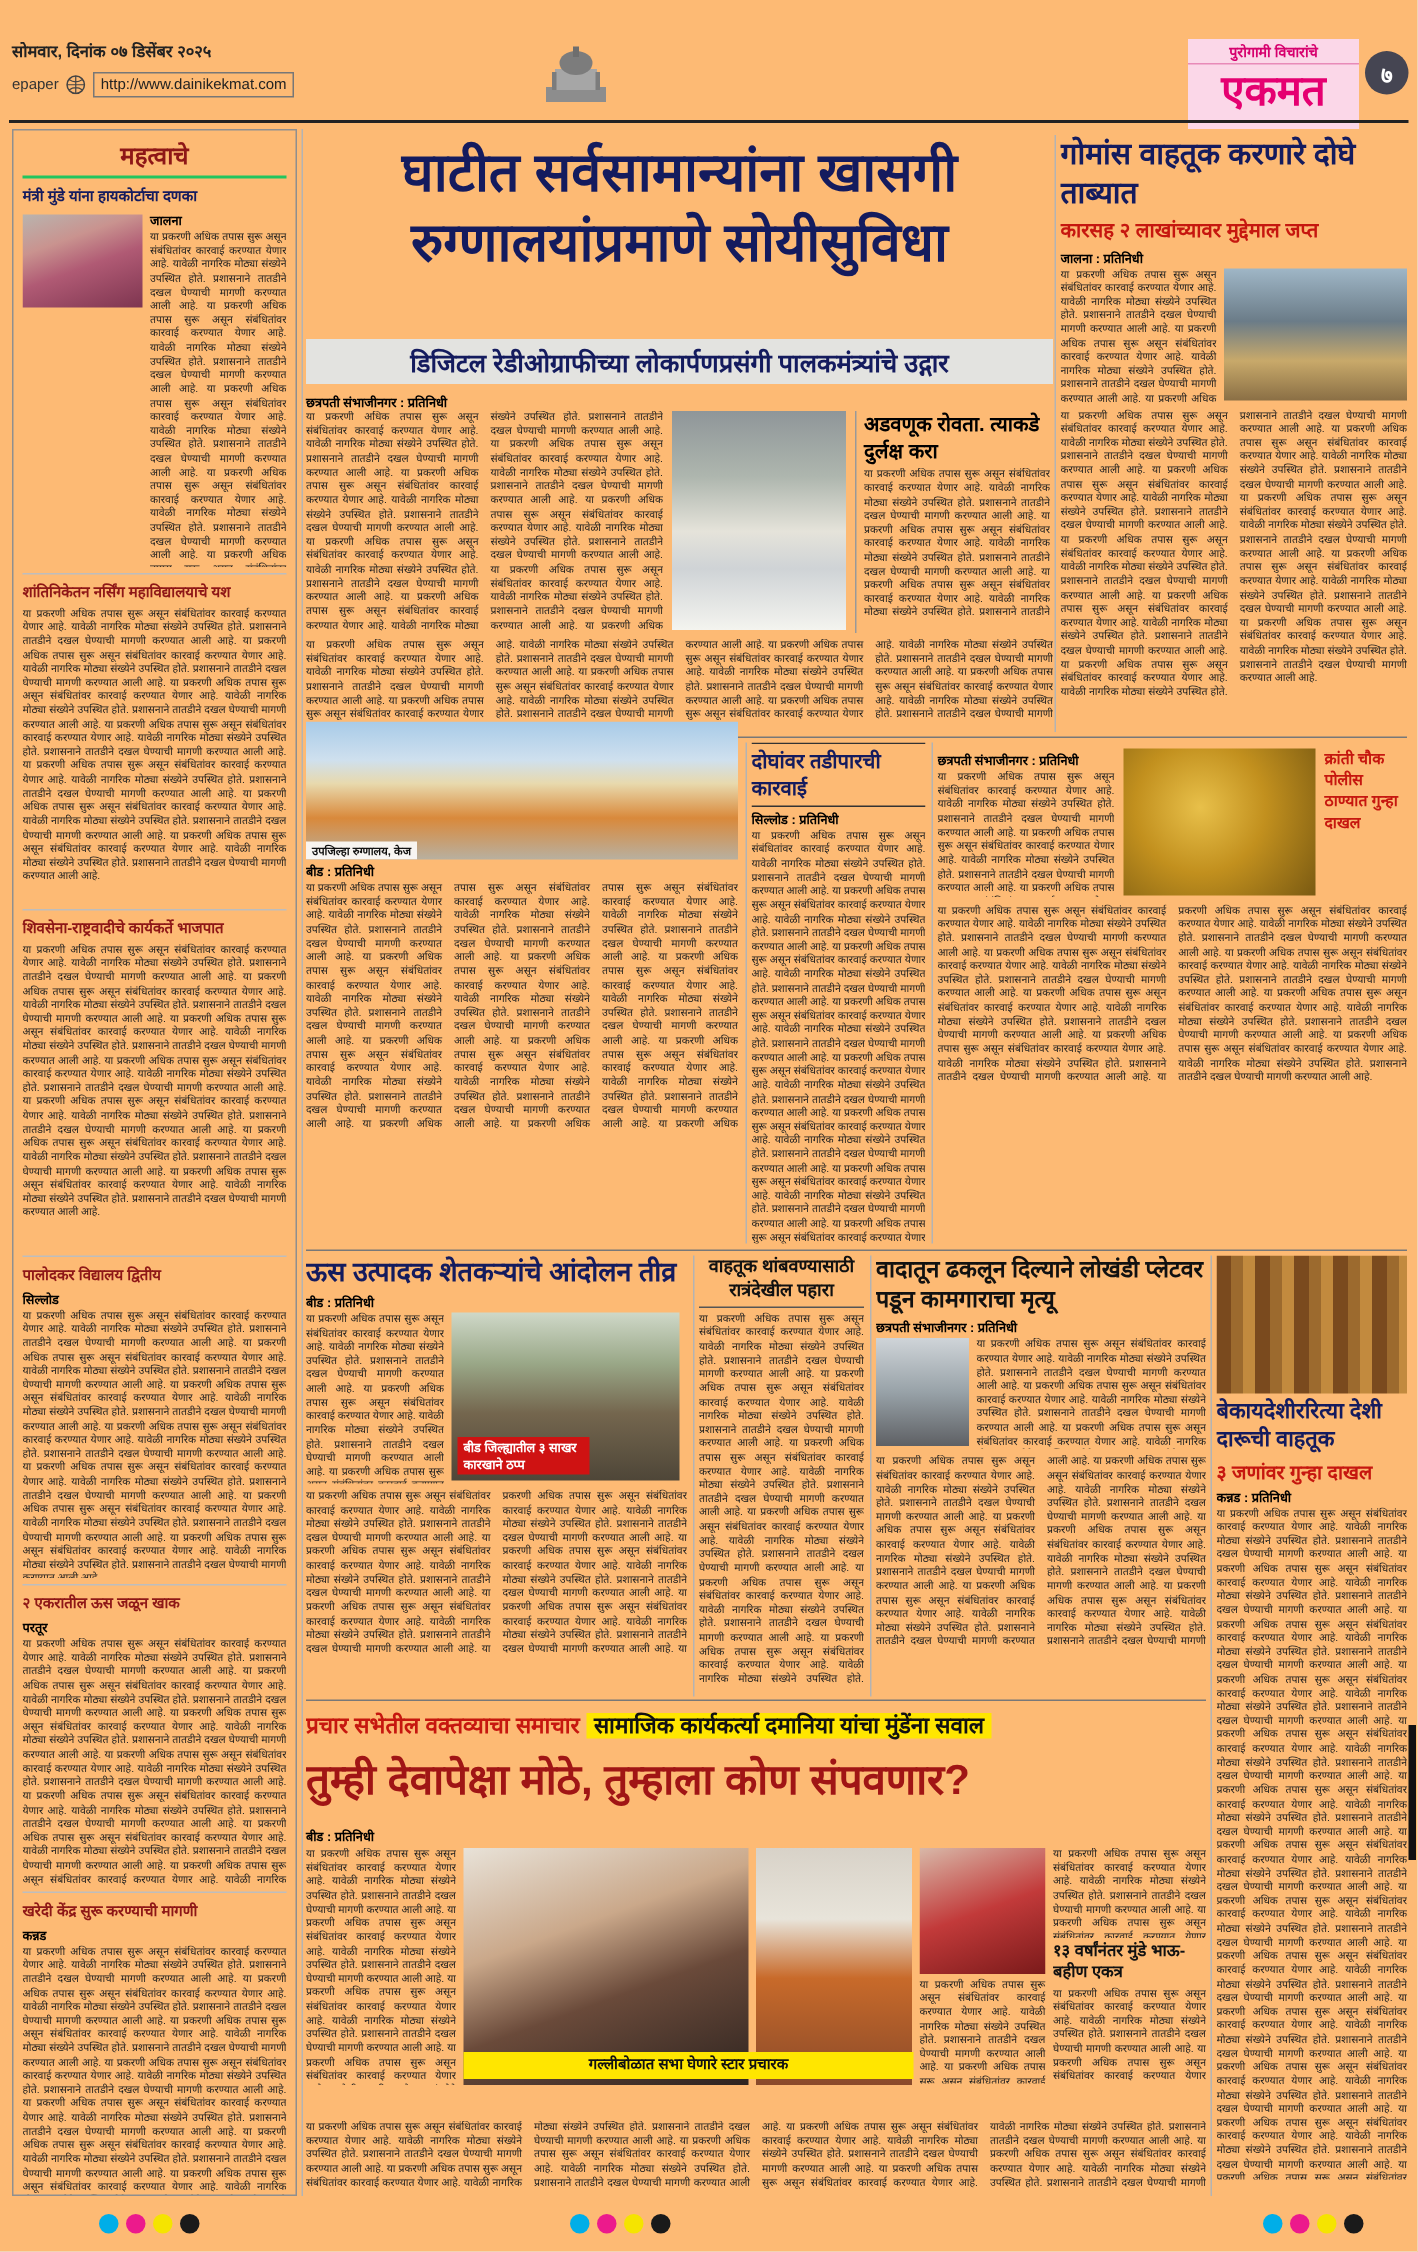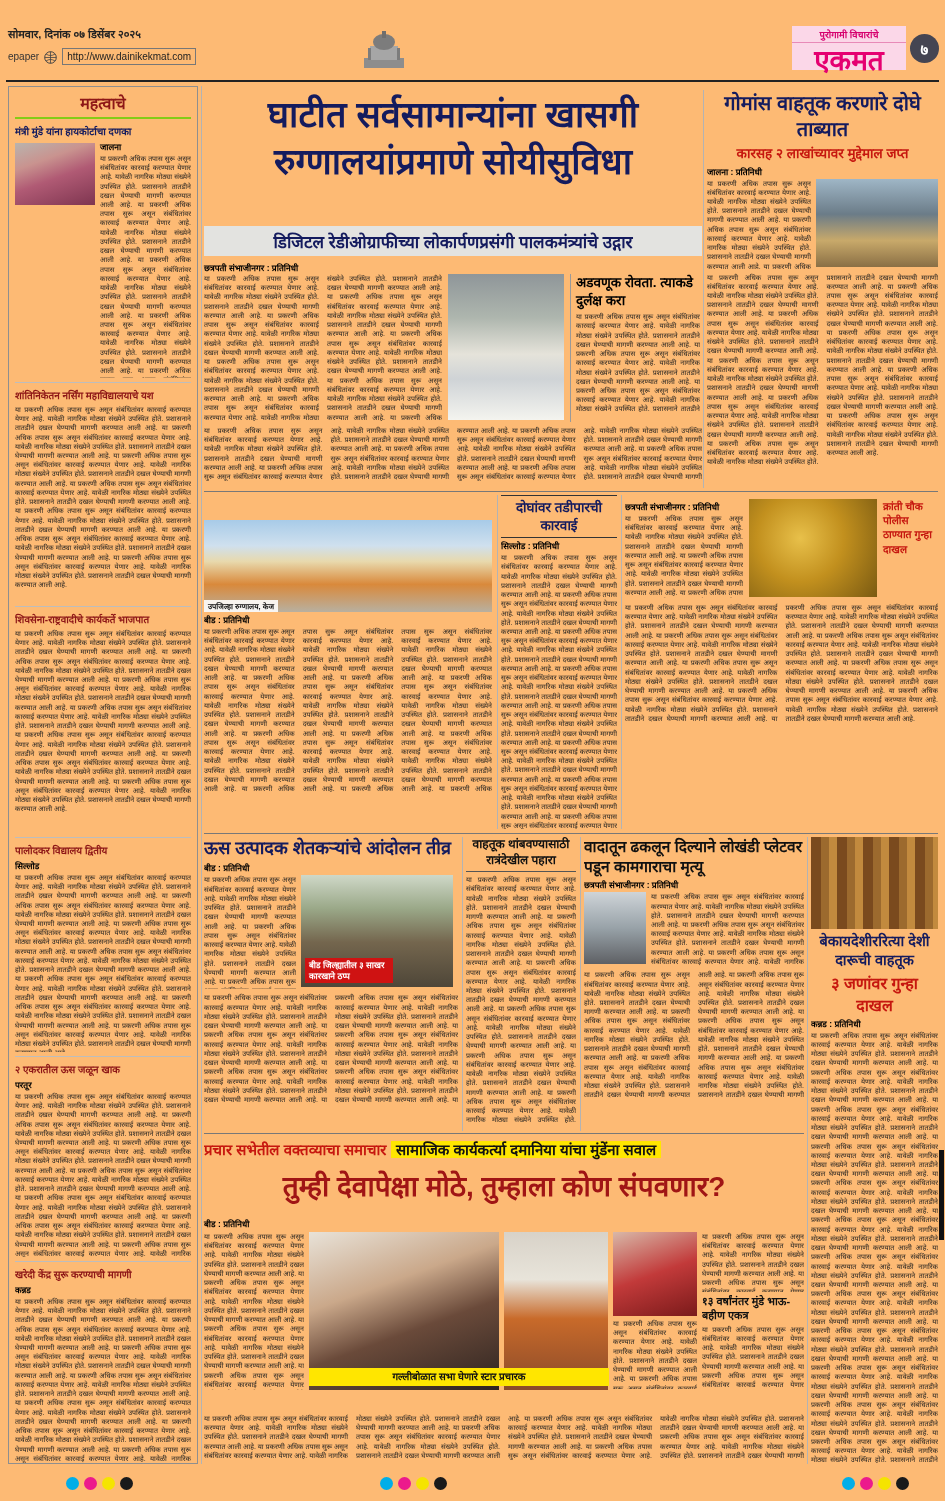--- a/index.html
+++ b/index.html
@@ -9,23 +9,23 @@
 .abs{position:absolute}
 .body{font-size:7px;line-height:1.32;text-align:justify;color:#1d1d1d;overflow:hidden;word-break:break-word}
 .byline{font-size:8.5px;font-weight:bold;color:#000;margin:2px 0}
 .vline{position:absolute;width:1px;background:#b3b3b3}
 .hline{position:absolute;height:1px;background:#787878}
 .photo{position:relative;overflow:hidden;background:#bbb;flex:none}
 .photocap{position:absolute;left:0;bottom:0;background:rgba(255,255,255,.88);font-size:7.5px;font-weight:bold;padding:1px 4px;color:#111}
 .h-navy{color:#141b5e;font-weight:bold}
 .h-maroon{color:#8e1717;font-weight:bold}
 .h-red{color:#c6170f;font-weight:bold}
-.center{text-align:center}
+.center{}
 .imp{border:1px solid #8f8f8f;padding:5px 6px;overflow:hidden}
-.imp-title{font-size:16px;font-weight:bold;color:#8e1717;text-align:center;border-bottom:2px solid #84cc16;padding-bottom:3px;margin-bottom:4px}
+.imp-title{font-size:16px;font-weight:bold;color:#8e1717;text-align:center;border-bottom:2px solid #22c55e;padding-bottom:3px;margin-bottom:4px}
 .imp-item{overflow:hidden}
 .imp-item h4{font-size:10px;line-height:1.28;margin:3px 0 2px}
 .imp-div{border-top:1px solid #bdbdbd;margin:4px 0}
 .lead-h1{font-size:36px;line-height:1.3;color:#141b5e;font-weight:bold;text-align:center}
 .lead-sub{background:#e3e3e0;color:#141b5e;font-weight:bold;font-size:17px;display:flex;align-items:center;justify-content:center}
 .boxhead{font-size:13.5px;font-weight:bold;color:#000;line-height:1.3;margin-bottom:3px}
 .kicker-red{color:#c6170f;font-weight:bold;font-size:15px}
 .kicker-yellow{background:#ffe600;color:#111;font-weight:bold;font-size:15px;padding:0 5px}
 .ycap{background:#ffe600;color:#111;font-weight:bold;font-size:10px;text-align:center;line-height:18px;overflow:hidden;white-space:nowrap}
 .redbox{position:absolute;left:4px;bottom:4px;background:#cf1212;color:#fff;font-size:8.5px;font-weight:bold;line-height:1.25;padding:2px 4px;width:88px}
@@ -73,21 +73,21 @@
     <svg width="48" height="46" viewBox="0 0 48 46">
         <rect x="4" y="30" width="40" height="10" fill="#8d8d8d"></rect>
         <rect x="10" y="18" width="28" height="14" fill="#a6a6a6"></rect>
         <ellipse cx="24" cy="14" rx="11" ry="8" fill="#7c7c7c"></ellipse>
         <rect x="22" y="3" width="4" height="7" fill="#6e6e6e"></rect>
         <rect x="8" y="20" width="3" height="12" fill="#7c7c7c"></rect>
         <rect x="37" y="20" width="3" height="12" fill="#7c7c7c"></rect>
       </svg>
   </span>
 
-  <div class="abs mast" style="left:792px;top:26px;width:114px;height:44px">
+  <div class="abs mast" style="left:792px;top:26px;width:114px;height:60px">
     <div class="tag">पुरोगामी विचारांचे</div>
     <div class="name">एकमत</div>
   </div>
   <div class="abs pagecirc" style="left:910px;top:34px;width:29px;height:29px">७</div>
 
   <div class="abs" style="left:6px;top:80px;width:933px;height:2px;background:#222"></div>
 
   <div class="abs imp" style="left:8px;top:86px;width:190px;height:1378px">
     <div class="imp-title">महत्वाचे</div>
 
@@ -158,21 +158,21 @@
     <div class="byline">जालना : प्रतिनिधी</div>
     <div class="row" style="gap:5px;height:90px">
       <div class="body" style="flex:1;height:90px">या प्रकरणी अधिक तपास सुरू असून संबंधितांवर कारवाई करण्यात येणार आहे. यावेळी नागरिक मोठ्या संख्येने उपस्थित होते. प्रशासनाने तातडीने दखल घेण्याची मागणी करण्यात आली आहे. या प्रकरणी अधिक तपास सुरू असून संबंधितांवर कारवाई करण्यात येणार आहे. यावेळी नागरिक मोठ्या संख्येने उपस्थित होते. प्रशासनाने तातडीने दखल घेण्याची मागणी करण्यात आली आहे. या प्रकरणी अधिक तपास सुरू असून संबंधितांवर कारवाई करण्यात येणार आहे. यावेळी नागरिक मोठ्या संख्येने उपस्थित होते. प्रशासनाने तातडीने दखल घेण्याची मागणी करण्यात आली आहे.</div>
       <div class="photo ph-vehicle" style="width:122px;height:88px"></div>
     </div>
     <div class="body cols2" style="margin-top:4px;height:196px">या प्रकरणी अधिक तपास सुरू असून संबंधितांवर कारवाई करण्यात येणार आहे. यावेळी नागरिक मोठ्या संख्येने उपस्थित होते. प्रशासनाने तातडीने दखल घेण्याची मागणी करण्यात आली आहे. या प्रकरणी अधिक तपास सुरू असून संबंधितांवर कारवाई करण्यात येणार आहे. यावेळी नागरिक मोठ्या संख्येने उपस्थित होते. प्रशासनाने तातडीने दखल घेण्याची मागणी करण्यात आली आहे. या प्रकरणी अधिक तपास सुरू असून संबंधितांवर कारवाई करण्यात येणार आहे. यावेळी नागरिक मोठ्या संख्येने उपस्थित होते. प्रशासनाने तातडीने दखल घेण्याची मागणी करण्यात आली आहे. या प्रकरणी अधिक तपास सुरू असून संबंधितांवर कारवाई करण्यात येणार आहे. यावेळी नागरिक मोठ्या संख्येने उपस्थित होते. प्रशासनाने तातडीने दखल घेण्याची मागणी करण्यात आली आहे. या प्रकरणी अधिक तपास सुरू असून संबंधितांवर कारवाई करण्यात येणार आहे. यावेळी नागरिक मोठ्या संख्येने उपस्थित होते. प्रशासनाने तातडीने दखल घेण्याची मागणी करण्यात आली आहे. या प्रकरणी अधिक तपास सुरू असून संबंधितांवर कारवाई करण्यात येणार आहे. यावेळी नागरिक मोठ्या संख्येने उपस्थित होते. प्रशासनाने तातडीने दखल घेण्याची मागणी करण्यात आली आहे. या प्रकरणी अधिक तपास सुरू असून संबंधितांवर कारवाई करण्यात येणार आहे. यावेळी नागरिक मोठ्या संख्येने उपस्थित होते. प्रशासनाने तातडीने दखल घेण्याची मागणी करण्यात आली आहे. या प्रकरणी अधिक तपास सुरू असून संबंधितांवर कारवाई करण्यात येणार आहे. यावेळी नागरिक मोठ्या संख्येने उपस्थित होते. प्रशासनाने तातडीने दखल घेण्याची मागणी करण्यात आली आहे. या प्रकरणी अधिक तपास सुरू असून संबंधितांवर कारवाई करण्यात येणार आहे. यावेळी नागरिक मोठ्या संख्येने उपस्थित होते. प्रशासनाने तातडीने दखल घेण्याची मागणी करण्यात आली आहे.</div>
   </div>
 
   <div class="hline" style="left:204px;top:491px;width:734px"></div>
 
-  <div class="abs" style="left:204px;top:520px;width:288px;height:334px;overflow:hidden">
+  <div class="abs" style="left:204px;top:481px;width:288px;height:334px;overflow:hidden">
     <div class="photo ph-kej" style="width:288px;height:92px">
       <span class="photocap">उपजिल्हा रुग्णालय, केज</span>
     </div>
     <div class="byline">बीड : प्रतिनिधी</div>
     <div class="body cols3" style="height:168px">या प्रकरणी अधिक तपास सुरू असून संबंधितांवर कारवाई करण्यात येणार आहे. यावेळी नागरिक मोठ्या संख्येने उपस्थित होते. प्रशासनाने तातडीने दखल घेण्याची मागणी करण्यात आली आहे. या प्रकरणी अधिक तपास सुरू असून संबंधितांवर कारवाई करण्यात येणार आहे. यावेळी नागरिक मोठ्या संख्येने उपस्थित होते. प्रशासनाने तातडीने दखल घेण्याची मागणी करण्यात आली आहे. या प्रकरणी अधिक तपास सुरू असून संबंधितांवर कारवाई करण्यात येणार आहे. यावेळी नागरिक मोठ्या संख्येने उपस्थित होते. प्रशासनाने तातडीने दखल घेण्याची मागणी करण्यात आली आहे. या प्रकरणी अधिक तपास सुरू असून संबंधितांवर कारवाई करण्यात येणार आहे. यावेळी नागरिक मोठ्या संख्येने उपस्थित होते. प्रशासनाने तातडीने दखल घेण्याची मागणी करण्यात आली आहे. या प्रकरणी अधिक तपास सुरू असून संबंधितांवर कारवाई करण्यात येणार आहे. यावेळी नागरिक मोठ्या संख्येने उपस्थित होते. प्रशासनाने तातडीने दखल घेण्याची मागणी करण्यात आली आहे. या प्रकरणी अधिक तपास सुरू असून संबंधितांवर कारवाई करण्यात येणार आहे. यावेळी नागरिक मोठ्या संख्येने उपस्थित होते. प्रशासनाने तातडीने दखल घेण्याची मागणी करण्यात आली आहे. या प्रकरणी अधिक तपास सुरू असून संबंधितांवर कारवाई करण्यात येणार आहे. यावेळी नागरिक मोठ्या संख्येने उपस्थित होते. प्रशासनाने तातडीने दखल घेण्याची मागणी करण्यात आली आहे. या प्रकरणी अधिक तपास सुरू असून संबंधितांवर कारवाई करण्यात येणार आहे. यावेळी नागरिक मोठ्या संख्येने उपस्थित होते. प्रशासनाने तातडीने दखल घेण्याची मागणी करण्यात आली आहे. या प्रकरणी अधिक तपास सुरू असून संबंधितांवर कारवाई करण्यात येणार आहे. यावेळी नागरिक मोठ्या संख्येने उपस्थित होते. प्रशासनाने तातडीने दखल घेण्याची मागणी करण्यात आली आहे. या प्रकरणी अधिक तपास सुरू असून संबंधितांवर कारवाई करण्यात येणार आहे. यावेळी नागरिक मोठ्या संख्येने उपस्थित होते. प्रशासनाने तातडीने दखल घेण्याची मागणी करण्यात आली आहे.</div>
   </div>
 
   <div class="vline" style="left:497px;top:495px;height:334px"></div>
 
   <div class="abs" style="left:501px;top:495px;width:116px;height:334px;overflow:hidden">
@@ -226,21 +226,21 @@
       <div class="body" style="flex:1;height:74px">या प्रकरणी अधिक तपास सुरू असून संबंधितांवर कारवाई करण्यात येणार आहे. यावेळी नागरिक मोठ्या संख्येने उपस्थित होते. प्रशासनाने तातडीने दखल घेण्याची मागणी करण्यात आली आहे. या प्रकरणी अधिक तपास सुरू असून संबंधितांवर कारवाई करण्यात येणार आहे. यावेळी नागरिक मोठ्या संख्येने उपस्थित होते. प्रशासनाने तातडीने दखल घेण्याची मागणी करण्यात आली आहे. या प्रकरणी अधिक तपास सुरू असून संबंधितांवर कारवाई करण्यात येणार आहे. यावेळी नागरिक मोठ्या संख्येने उपस्थित होते. प्रशासनाने तातडीने दखल घेण्याची मागणी करण्यात आली आहे.</div>
     </div>
     <div class="body cols2" style="margin-top:4px;height:134px">या प्रकरणी अधिक तपास सुरू असून संबंधितांवर कारवाई करण्यात येणार आहे. यावेळी नागरिक मोठ्या संख्येने उपस्थित होते. प्रशासनाने तातडीने दखल घेण्याची मागणी करण्यात आली आहे. या प्रकरणी अधिक तपास सुरू असून संबंधितांवर कारवाई करण्यात येणार आहे. यावेळी नागरिक मोठ्या संख्येने उपस्थित होते. प्रशासनाने तातडीने दखल घेण्याची मागणी करण्यात आली आहे. या प्रकरणी अधिक तपास सुरू असून संबंधितांवर कारवाई करण्यात येणार आहे. यावेळी नागरिक मोठ्या संख्येने उपस्थित होते. प्रशासनाने तातडीने दखल घेण्याची मागणी करण्यात आली आहे. या प्रकरणी अधिक तपास सुरू असून संबंधितांवर कारवाई करण्यात येणार आहे. यावेळी नागरिक मोठ्या संख्येने उपस्थित होते. प्रशासनाने तातडीने दखल घेण्याची मागणी करण्यात आली आहे. या प्रकरणी अधिक तपास सुरू असून संबंधितांवर कारवाई करण्यात येणार आहे. यावेळी नागरिक मोठ्या संख्येने उपस्थित होते. प्रशासनाने तातडीने दखल घेण्याची मागणी करण्यात आली आहे. या प्रकरणी अधिक तपास सुरू असून संबंधितांवर कारवाई करण्यात येणार आहे. यावेळी नागरिक मोठ्या संख्येने उपस्थित होते. प्रशासनाने तातडीने दखल घेण्याची मागणी करण्यात आली आहे. या प्रकरणी अधिक तपास सुरू असून संबंधितांवर कारवाई करण्यात येणार आहे. यावेळी नागरिक मोठ्या संख्येने उपस्थित होते. प्रशासनाने तातडीने दखल घेण्याची मागणी करण्यात आली आहे.</div>
   </div>
 
   <div class="vline" style="left:807px;top:837px;height:627px"></div>
 
   <div class="abs" style="left:811px;top:837px;width:127px;height:627px;overflow:hidden">
     <div class="photo ph-bottles" style="width:127px;height:92px"></div>
     <div class="h-navy center" style="font-size:14.5px;line-height:1.3;margin-top:3px">बेकायदेशीररित्या देशी दारूची वाहतूक</div>
-    <div class="h-red center" style="font-size:16px;margin:2px 0">३ जणांवर गुन्हा दाखल</div>
+    <div class="h-red center" style="font-size:13px;margin:2px 0">३ जणांवर गुन्हा दाखल</div>
     <div class="byline">कन्नड : प्रतिनिधी</div>
     <div class="body" style="height:448px">या प्रकरणी अधिक तपास सुरू असून संबंधितांवर कारवाई करण्यात येणार आहे. यावेळी नागरिक मोठ्या संख्येने उपस्थित होते. प्रशासनाने तातडीने दखल घेण्याची मागणी करण्यात आली आहे. या प्रकरणी अधिक तपास सुरू असून संबंधितांवर कारवाई करण्यात येणार आहे. यावेळी नागरिक मोठ्या संख्येने उपस्थित होते. प्रशासनाने तातडीने दखल घेण्याची मागणी करण्यात आली आहे. या प्रकरणी अधिक तपास सुरू असून संबंधितांवर कारवाई करण्यात येणार आहे. यावेळी नागरिक मोठ्या संख्येने उपस्थित होते. प्रशासनाने तातडीने दखल घेण्याची मागणी करण्यात आली आहे. या प्रकरणी अधिक तपास सुरू असून संबंधितांवर कारवाई करण्यात येणार आहे. यावेळी नागरिक मोठ्या संख्येने उपस्थित होते. प्रशासनाने तातडीने दखल घेण्याची मागणी करण्यात आली आहे. या प्रकरणी अधिक तपास सुरू असून संबंधितांवर कारवाई करण्यात येणार आहे. यावेळी नागरिक मोठ्या संख्येने उपस्थित होते. प्रशासनाने तातडीने दखल घेण्याची मागणी करण्यात आली आहे. या प्रकरणी अधिक तपास सुरू असून संबंधितांवर कारवाई करण्यात येणार आहे. यावेळी नागरिक मोठ्या संख्येने उपस्थित होते. प्रशासनाने तातडीने दखल घेण्याची मागणी करण्यात आली आहे. या प्रकरणी अधिक तपास सुरू असून संबंधितांवर कारवाई करण्यात येणार आहे. यावेळी नागरिक मोठ्या संख्येने उपस्थित होते. प्रशासनाने तातडीने दखल घेण्याची मागणी करण्यात आली आहे. या प्रकरणी अधिक तपास सुरू असून संबंधितांवर कारवाई करण्यात येणार आहे. यावेळी नागरिक मोठ्या संख्येने उपस्थित होते. प्रशासनाने तातडीने दखल घेण्याची मागणी करण्यात आली आहे. या प्रकरणी अधिक तपास सुरू असून संबंधितांवर कारवाई करण्यात येणार आहे. यावेळी नागरिक मोठ्या संख्येने उपस्थित होते. प्रशासनाने तातडीने दखल घेण्याची मागणी करण्यात आली आहे. या प्रकरणी अधिक तपास सुरू असून संबंधितांवर कारवाई करण्यात येणार आहे. यावेळी नागरिक मोठ्या संख्येने उपस्थित होते. प्रशासनाने तातडीने दखल घेण्याची मागणी करण्यात आली आहे. या प्रकरणी अधिक तपास सुरू असून संबंधितांवर कारवाई करण्यात येणार आहे. यावेळी नागरिक मोठ्या संख्येने उपस्थित होते. प्रशासनाने तातडीने दखल घेण्याची मागणी करण्यात आली आहे. या प्रकरणी अधिक तपास सुरू असून संबंधितांवर कारवाई करण्यात येणार आहे. यावेळी नागरिक मोठ्या संख्येने उपस्थित होते. प्रशासनाने तातडीने दखल घेण्याची मागणी करण्यात आली आहे. या प्रकरणी अधिक तपास सुरू असून संबंधितांवर कारवाई करण्यात येणार आहे. यावेळी नागरिक मोठ्या संख्येने उपस्थित होते. प्रशासनाने तातडीने दखल घेण्याची मागणी करण्यात आली आहे. या प्रकरणी अधिक तपास सुरू असून संबंधितांवर कारवाई करण्यात येणार आहे. यावेळी नागरिक मोठ्या संख्येने उपस्थित होते. प्रशासनाने तातडीने दखल घेण्याची मागणी करण्यात आली आहे.</div>
   </div>
 
   <div class="hline" style="left:204px;top:1133px;width:600px"></div>
 
   <div class="abs" style="left:204px;top:1139px;width:600px;height:24px;overflow:hidden;white-space:nowrap">
     <span class="kicker-red">प्रचार सभेतील वक्तव्याचा समाचार</span>
     <span class="kicker-yellow">सामाजिक कार्यकर्त्या दमानिया यांचा मुंडेंना सवाल</span>
   </div>

